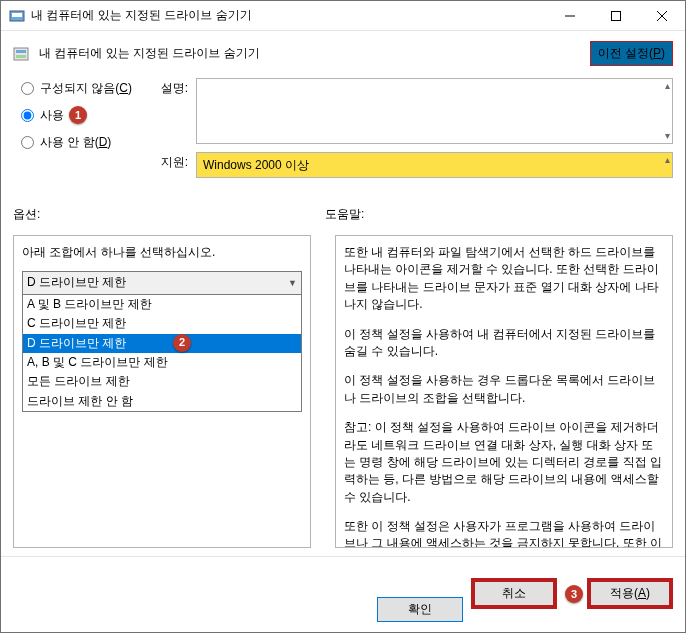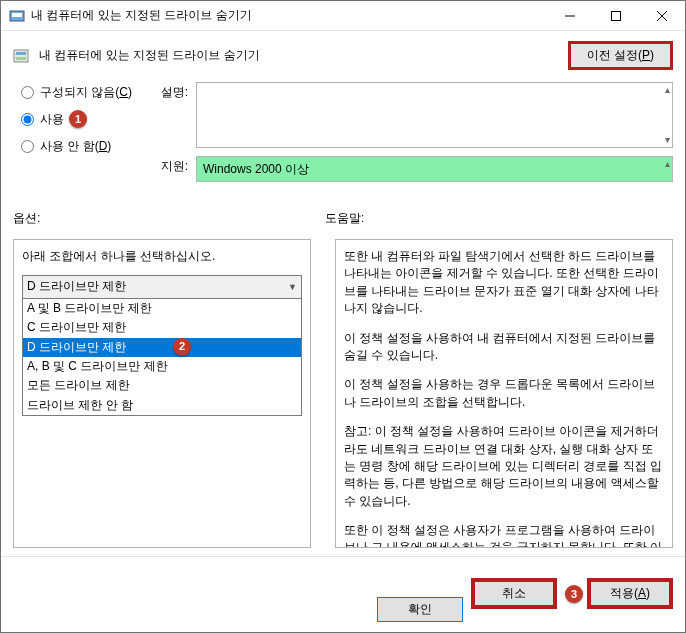--- a/index.html
+++ b/index.html
@@ -39,23 +39,23 @@
       display: flex;
       align-items: center;
       padding: 10px 12px 4px 12px;
       gap: 10px;
     }
     .header-icon {
       width: 16px; height: 16px;
     }
     .header-title { flex: 1; font-size: 12px; }
     .nav-btn {
-      border: 3px solid #b91c1c;
-      background: #e5e5e5;
-      padding: 3px 16px;
+      border: 1px solid #b91c1c;
+      background: #0369a1;
+      padding: 3px 7px;
       font-size: 12px;
       font-family: inherit;
     }
     .nav-btn span.ul { text-decoration: underline; }
 
     .radio-desc-row {
       display: flex;
       padding: 8px 12px 2px 12px;
       gap: 12px;
       margin-left: 8px;
@@ -89,21 +89,21 @@
     .desc-box {
       flex: 1;
       border: 1px solid #b4b4b4;
       background: #fff;
       height: 66px;
       position: relative;
     }
     .support-box {
       flex: 1;
       border: 1px solid #b4b4b4;
-      background: #86efac;
+      background: #fde047;
       height: 26px;
       padding: 4px 6px;
       position: relative;
       display: flex;
       align-items: center;
     }
     .scroll-caret {
       position: absolute;
       right: 2px;
       color: #6a6a6a;

